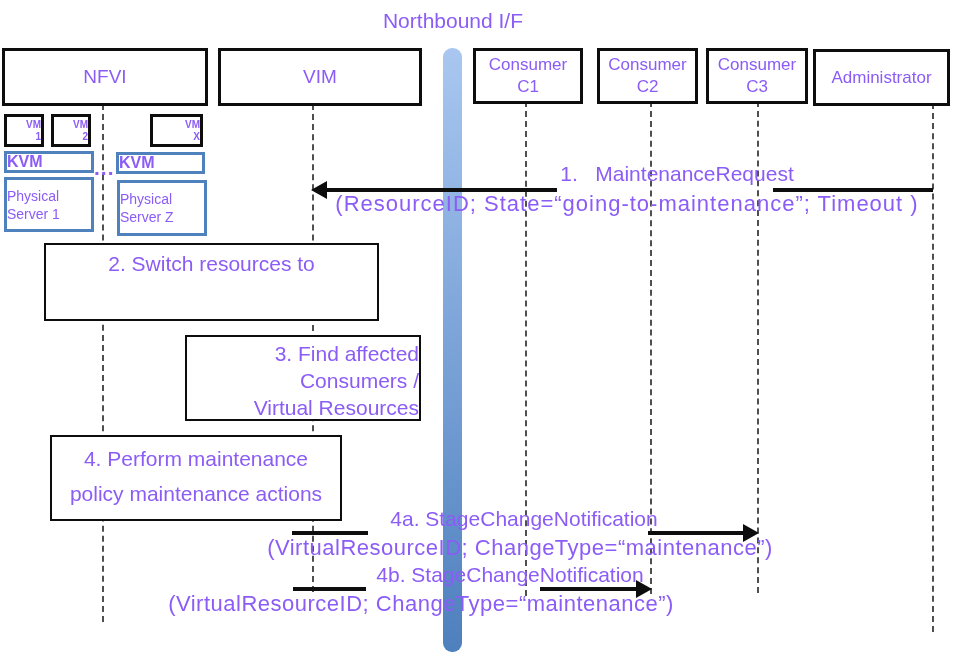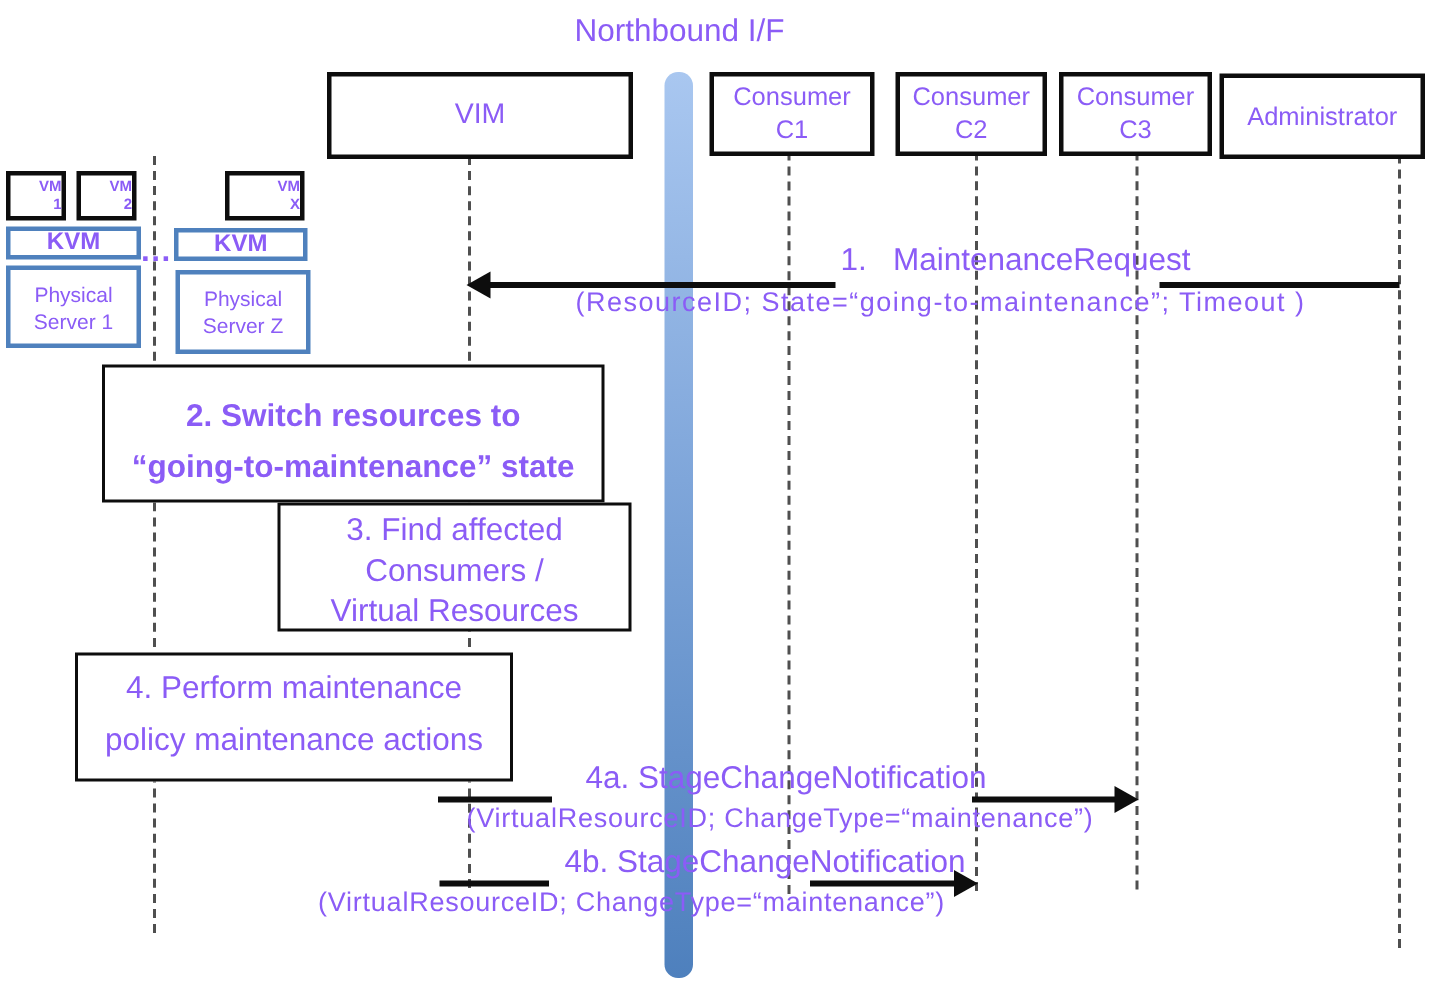--- a/index.html
+++ b/index.html
@@ -6,32 +6,32 @@
   #stage{position:relative;width:965px;height:658px;background:#fff;overflow:hidden;
          font-family:"Liberation Sans", sans-serif;color:#8b5cf6;}
   .hdrbox{position:absolute;background:#fff;border:3px solid #0d0d0d;display:flex;
           flex-direction:column;align-items:center;justify-content:center;z-index:4;}
   .hdrbox .l1{font-size:17px;line-height:22px;}
   .hdrbox .big{font-size:19px;}
   .smbox{position:absolute;background:#fff;border:3px solid #0d0d0d;display:flex;
          flex-direction:column;align-items:flex-end;justify-content:center;z-index:4;
          font-size:10px;line-height:12px;font-weight:bold;}
   .bluebox{position:absolute;background:#fff;border:3px solid #4f81bd;display:flex;
-           flex-direction:column;align-items:center;justify-content:center;z-index:4;}
+           flex-direction:column;align-items:flex-start;justify-content:center;z-index:4;}
   .actbox{position:absolute;background:#fff;border:2px solid #0d0d0d;z-index:4;
           text-align:center;font-size:21px;}
   .lifeline{position:absolute;width:0;border-left:2px dashed #4f4f4f;z-index:2;}
   .hline{position:absolute;height:4px;background:#0d0d0d;z-index:5;}
   .tri-left{position:absolute;width:0;height:0;border-top:9px solid transparent;
             border-bottom:9px solid transparent;border-right:16px solid #0d0d0d;z-index:5;}
   .tri-right{position:absolute;width:0;height:0;border-top:9px solid transparent;
              border-bottom:9px solid transparent;border-left:16px solid #0d0d0d;z-index:5;}
   .msg{position:absolute;transform:translateX(-50%);white-space:pre;z-index:3;
        font-size:21px;}
-  .params{font-size:18px;letter-spacing:1px;}
+  .params{font-size:22px;letter-spacing:1px;}
   #bar{position:absolute;left:443px;top:48px;width:19px;height:604px;border-radius:9px;
        background:linear-gradient(180deg,#a9c7f0 0%,#7fa6da 45%,#4e80bd 100%);z-index:1;}
   #title{position:absolute;left:328px;top:9px;width:250px;text-align:center;
          font-size:21px;z-index:3;}
   .dots{position:absolute;font-weight:bold;font-size:21px;z-index:4;letter-spacing:1px;}
 </style>
 </head>
 <body>
 
 <div id="stage">
@@ -40,20 +40,23 @@
 
   <div id="bar"></div>
 
   <div class="lifeline" style="left:102px;top:104px;height:518px;"></div>
   <div class="lifeline" style="left:312px;top:104px;height:488px;"></div>
   <div class="lifeline" style="left:525px;top:101px;height:495px;"></div>
   <div class="lifeline" style="left:650px;top:101px;height:493px;"></div>
   <div class="lifeline" style="left:757px;top:101px;height:492px;"></div>
   <div class="lifeline" style="left:932px;top:103px;height:529px;"></div>
 
+  <div class="hdrbox" style="left:2px;top:48px;width:200px;height:52px;">
+    <span class="big">NFVI</span>
+  </div>
   <div class="hdrbox" style="left:218px;top:48px;width:198px;height:52px;">
     <span class="big">VIM</span>
   </div>
   <div class="hdrbox" style="left:473px;top:48px;width:104px;height:50px;">
     <span class="l1">Consumer</span>
     <span class="l1">C1</span>
   </div>
   <div class="hdrbox" style="left:597px;top:48px;width:95px;height:50px;">
     <span class="l1">Consumer</span>
     <span class="l1">C2</span>
@@ -95,25 +98,24 @@
     <span>Physical</span>
     <span>Server Z</span>
   </div>
 
   <div class="msg" style="left:677px;top:162px;">1.   MaintenanceRequest</div>
   <div class="tri-left" style="left:311px;top:181px;"></div>
   <div class="hline" style="left:326px;top:188px;width:231px;"></div>
   <div class="hline" style="left:773px;top:188px;width:160px;"></div>
   <div class="msg params" style="left:627px;top:191px;">(ResourceID; State=“going-to-maintenance”; Timeout )</div>
 
-  <div class="actbox" style="left:68px;top:243px;width:331px;height:72px;line-height:34px;padding-top:16px;font-weight:bold;">
+  <div class="actbox" style="left:44px;top:243px;width:331px;height:72px;line-height:34px;padding-top:2px;">
     <div>2. Switch resources to</div>
-    <div>“going-to-maintenance” state</div>
   </div>
-  <div class="actbox" style="left:185px;top:335px;width:232px;height:79px;line-height:27px;padding-top:3px;">
+  <div class="actbox" style="left:185px;top:335px;width:232px;height:79px;line-height:27px;padding-top:3px;text-align:right;">
     <div>3. Find affected</div>
     <div>Consumers /</div>
     <div>Virtual Resources</div>
   </div>
   <div class="actbox" style="left:50px;top:435px;width:288px;height:78px;line-height:35px;padding-top:4px;">
     <div>4. Perform maintenance</div>
     <div>policy maintenance actions</div>
   </div>
 
   <div class="msg" style="left:524px;top:507px;">4a. StageChangeNotification</div>

